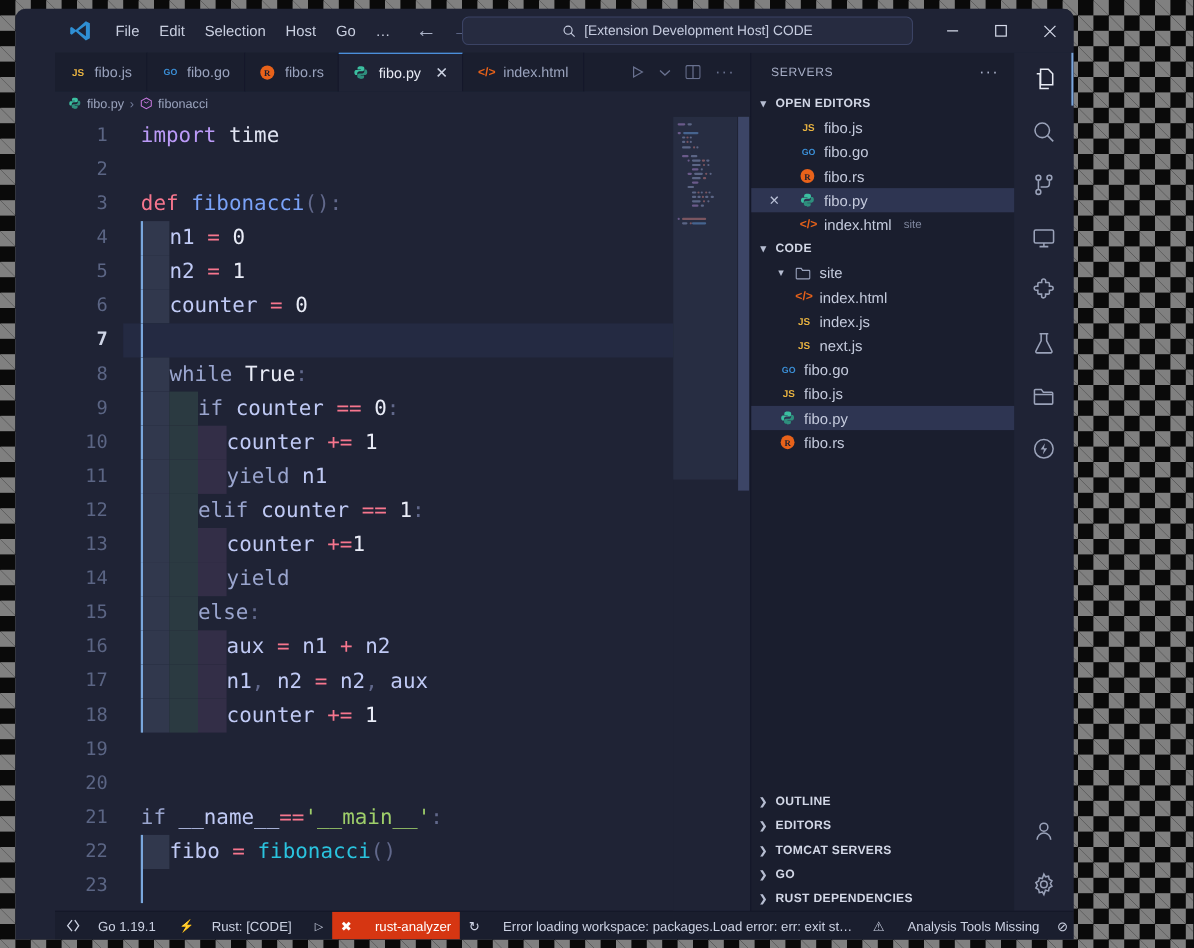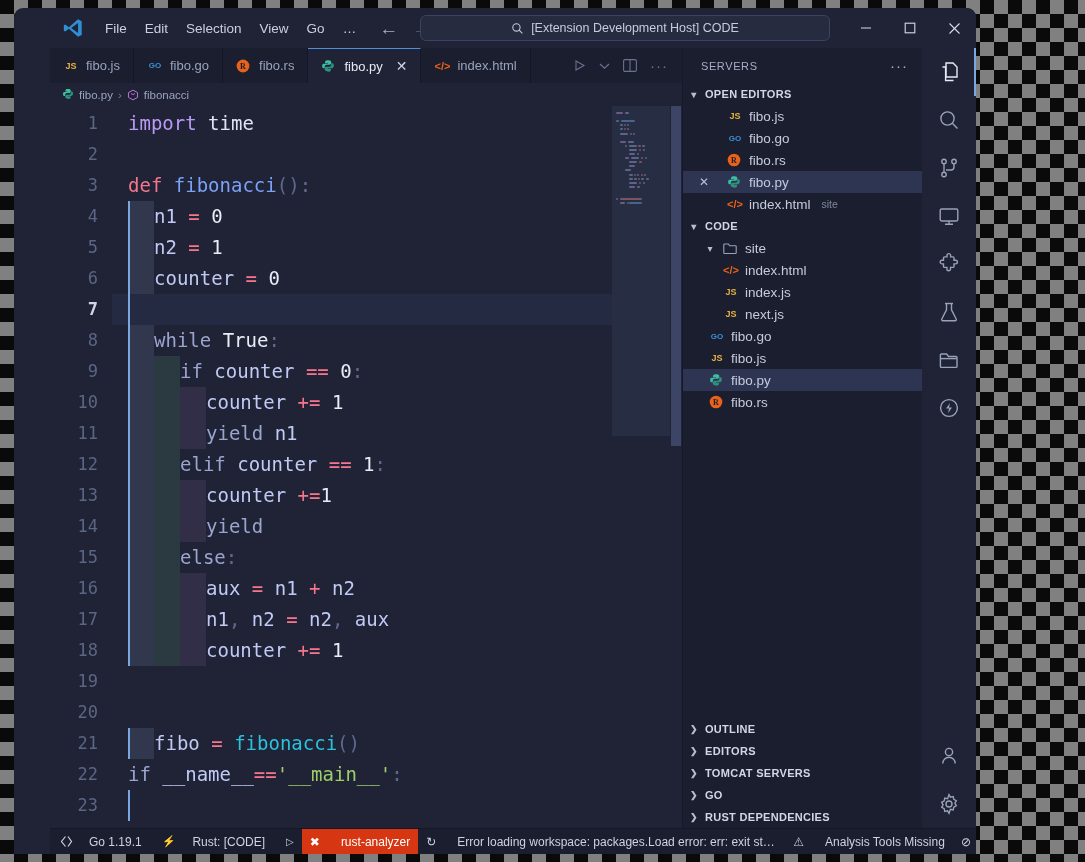--- a/index.html
+++ b/index.html
@@ -161,21 +161,21 @@
     <div class="vscode-logo">
       <svg width="22" height="22" viewBox="0 0 24 24">
         <path d="M17.5 2.5 L21.5 4.5 L21.5 19.5 L17.5 21.5 L7.5 12.8 L3.5 15.8 L2 15 L2 9 L3.5 8.2 L7.5 11.2 Z" fill="#2f8fd4"></path>
         <path d="M17.5 6.5 L17.5 17.5 L10 12 Z" fill="#1f2335"></path>
       </svg>
     </div>
     <div class="menu">
       <div class="menu-item">File</div>
       <div class="menu-item">Edit</div>
       <div class="menu-item">Selection</div>
-      <div class="menu-item">View</div>
+      <div class="menu-item">Host</div>
       <div class="menu-item">Go</div>
       <div class="menu-item">…</div>
     </div>
     <div class="navarrows">
       <span class="arrow">←</span>
       <span class="arrow dim">→</span>
     </div>
 
     <div class="cmdcenter">
       <svg width="13" height="13" viewBox="0 0 16 16">
@@ -351,22 +351,22 @@
               <div class="cline"><span style="display:inline-block;width:16px"></span><span class="ind g1"><span class="caretline"></span></span><span class="ind g2"></span><span class="ind g3"></span><span class="t-ctl">yield</span> <span class="t-var">n1</span></div>
               <div class="cline"><span style="display:inline-block;width:16px"></span><span class="ind g1"><span class="caretline"></span></span><span class="ind g2"></span><span class="t-ctl">elif</span> <span class="t-var">counter</span> <span class="t-op">==</span> <span class="t-white">1</span><span class="t-paren">:</span></div>
               <div class="cline"><span style="display:inline-block;width:16px"></span><span class="ind g1"><span class="caretline"></span></span><span class="ind g2"></span><span class="ind g3"></span><span class="t-var">counter</span> <span class="t-op">+=</span><span class="t-white">1</span></div>
               <div class="cline"><span style="display:inline-block;width:16px"></span><span class="ind g1"><span class="caretline"></span></span><span class="ind g2"></span><span class="ind g3"></span><span class="t-ctl">yield</span></div>
               <div class="cline"><span style="display:inline-block;width:16px"></span><span class="ind g1"><span class="caretline"></span></span><span class="ind g2"></span><span class="t-ctl">else</span><span class="t-paren">:</span></div>
               <div class="cline"><span style="display:inline-block;width:16px"></span><span class="ind g1"><span class="caretline"></span></span><span class="ind g2"></span><span class="ind g3"></span><span class="t-var">aux</span> <span class="t-op">=</span> <span class="t-var">n1</span> <span class="t-op">+</span> <span class="t-var">n2</span></div>
               <div class="cline"><span style="display:inline-block;width:16px"></span><span class="ind g1"><span class="caretline"></span></span><span class="ind g2"></span><span class="ind g3"></span><span class="t-var">n1</span><span class="t-paren">,</span> <span class="t-var">n2</span> <span class="t-op">=</span> <span class="t-var">n2</span><span class="t-paren">,</span> <span class="t-var">aux</span></div>
               <div class="cline"><span style="display:inline-block;width:16px"></span><span class="ind g1"><span class="caretline"></span></span><span class="ind g2"></span><span class="ind g3"></span><span class="t-var">counter</span> <span class="t-op">+=</span> <span class="t-white">1</span></div>
               <div class="cline"><span style="display:inline-block;width:16px"></span></div>
               <div class="cline"><span style="display:inline-block;width:16px"></span></div>
+              <div class="cline"><span style="display:inline-block;width:16px"></span><span class="t-ctl">if</span> <span class="t-var">__name__</span><span class="t-op">==</span><span class="t-str">'__main__'</span><span class="t-paren">:</span></div>
               <div class="cline"><span style="display:inline-block;width:16px"></span><span class="ind g1"><span class="caretline"></span></span><span class="t-var">fibo</span> <span class="t-op">=</span> <span class="t-fn2">fibonacci</span><span class="t-paren">(</span><span class="t-paren">)</span></div>
-              <div class="cline"><span style="display:inline-block;width:16px"></span><span class="t-ctl">if</span> <span class="t-var">__name__</span><span class="t-op">==</span><span class="t-str">'__main__'</span><span class="t-paren">:</span></div>
               <div class="cline"><span style="display:inline-block;width:16px"></span><span class="ind"><span class="caretline"></span></span></div>
             </div>
         <div class="minimap" id="minimap">
           <div class="mm-slider"></div>
         <div class="mm-line" style="left: 4px; top: 6px; width: 6.9px; background: rgb(106, 90, 138);"></div>
               <div class="mm-line" style="left: 12.5px; top: 6px; width: 4.6px; background: rgb(91, 101, 133);"></div>
               <div class="mm-line" style="left: 4px; top: 14.2px; width: 3.45px; background: rgb(106, 90, 138);"></div>
               <div class="mm-line" style="left: 9.05px; top: 14.2px; width: 13.8px; background: rgb(70, 100, 143);"></div>
               <div class="mm-line" style="left: 8.4px; top: 18.3px; width: 2.3px; background: rgb(91, 101, 133);"></div>
               <div class="mm-line" style="left: 12.3px; top: 18.3px; width: 2px; background: rgb(122, 85, 96);"></div>

